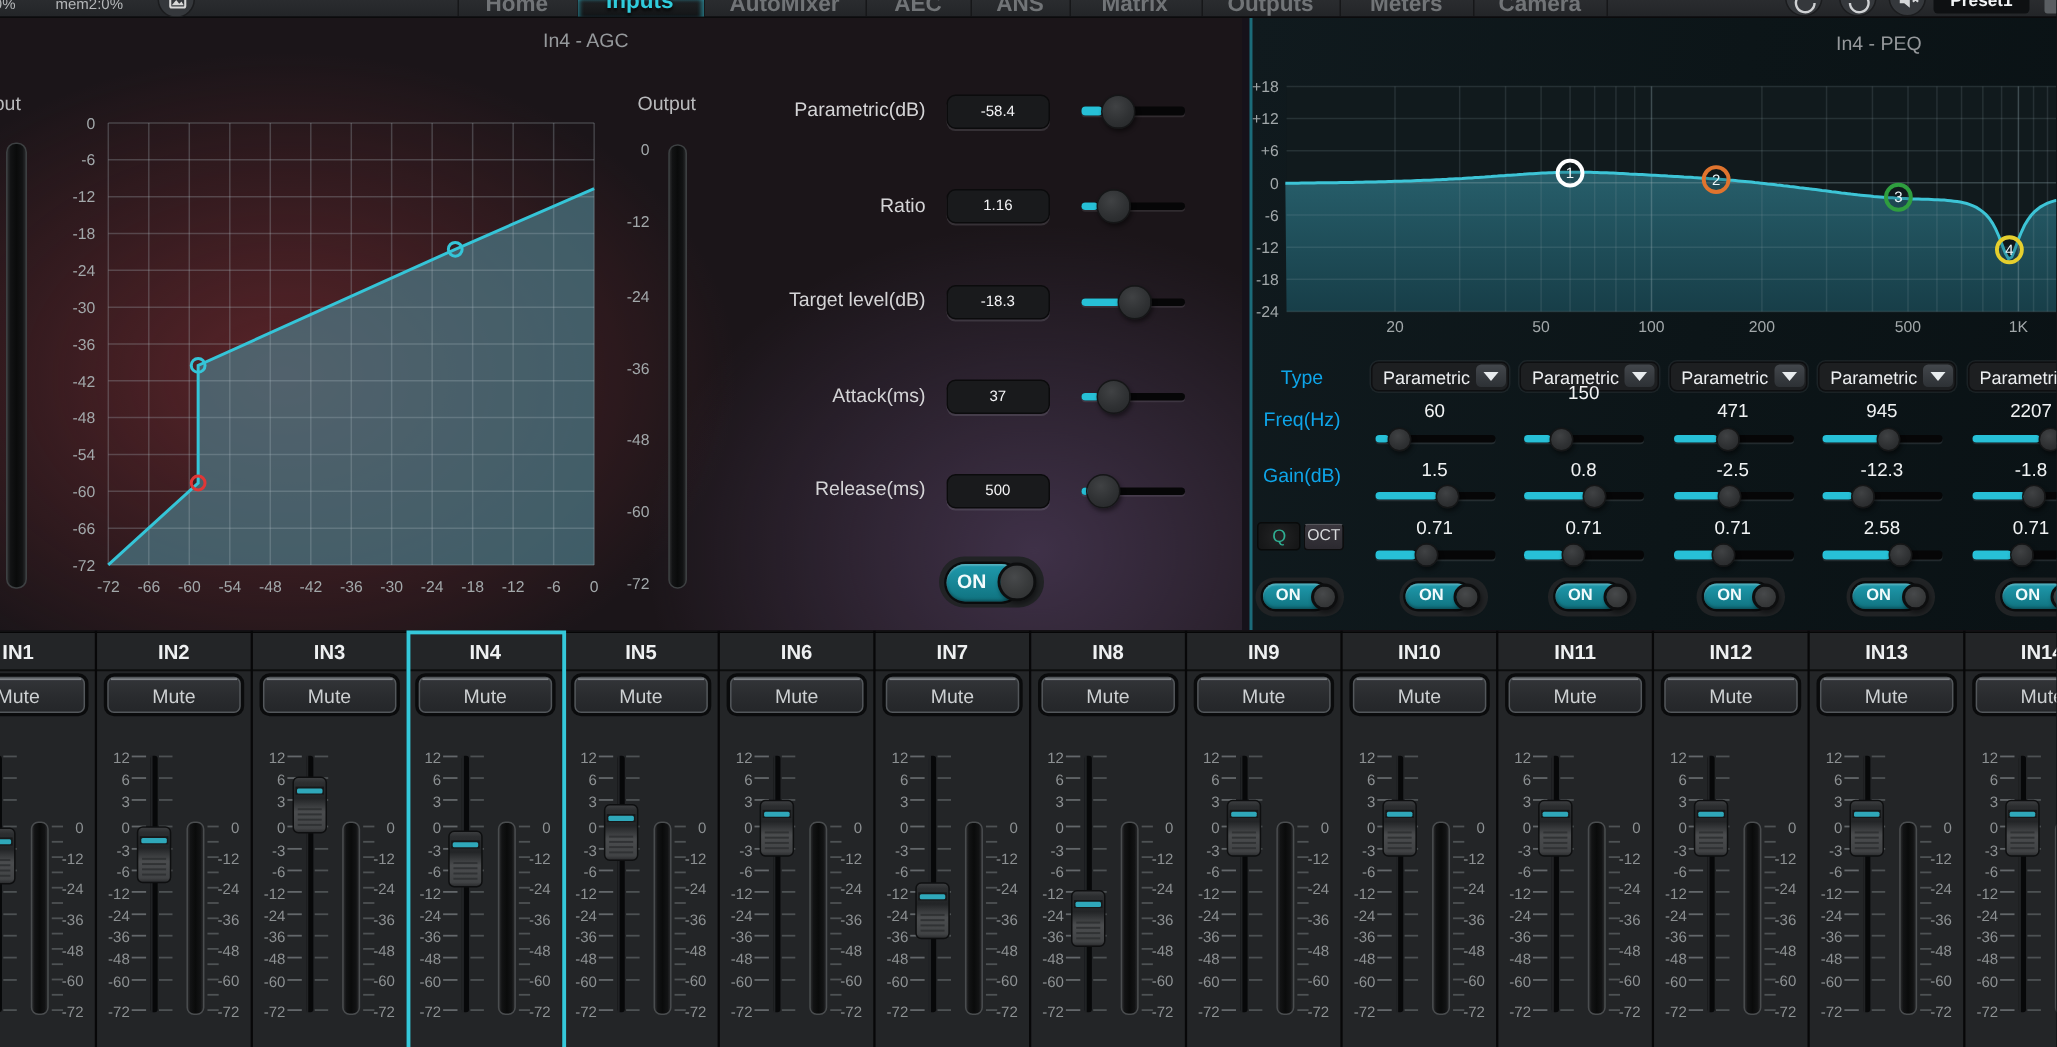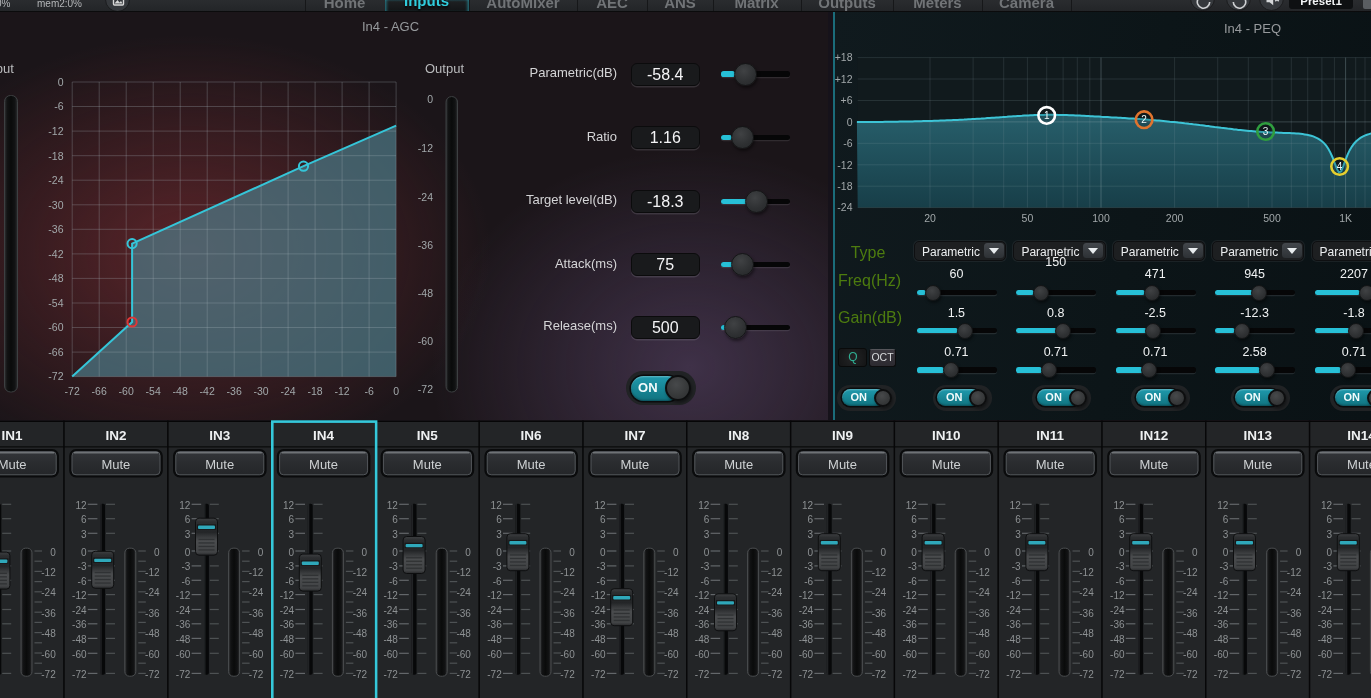--- a/index.html
+++ b/index.html
@@ -22,23 +22,23 @@
 .tab.act { color:#30ccdc; top:-8px; text-shadow:0 2px 2px rgba(0,0,0,0.7); }
 .cir { position:absolute; width:25px; height:25px; border-radius:50%; background:#35383c; border:1px solid #1b1c1e; }
 .pre { position:absolute; left:1289px; top:-5px; width:64px; height:14px; background:#0e1012; border-radius:3px; color:#f2f4f6; font-weight:bold; font-size:11.5px; text-align:center; }
 .prea { position:absolute; left:1362.5px; top:-4px; width:9px; height:13px; background:#5a5e62; border-radius:2px; }
 .ti { position:absolute; font-size:13px; color:#96999c; }
 .ax { font-size:10.5px; fill:#a2a8aa; }
 .sx { font-size:10px; fill:#8d9193; }
 .cn { font-size:13.5px; font-weight:bold; fill:#eef0f1; }
 .mu { font-size:13px; fill:#cdd0d2; }
 .lab { position:absolute; font-size:13px; color:#b9babc; }
-.lab2 { position:absolute; font-size:16px; color:#4d7c0f; }
+.lab2 { position:absolute; font-size:13px; color:#0ea5e9; }
 .al { position:absolute; left:400px; width:217px; text-align:right; font-size:13px; color:#d4d4d6; }
-.ab { position:absolute; left:630.5px; width:69.5px; height:23px; background:#191a1c; border:1.4px solid #0b0b0c; border-radius:6px; color:#f4f4f6; font-size:16px; text-align:center; line-height:21px; box-shadow:0 1.4px 0 rgba(150,150,158,0.22); }
+.ab { position:absolute; left:630.5px; width:69.5px; height:23px; background:#191a1c; border:1.4px solid #0b0b0c; border-radius:6px; color:#f4f4f6; font-size:10px; text-align:center; line-height:21px; box-shadow:0 1.4px 0 rgba(150,150,158,0.22); }
 .trk { position:absolute; height:5.2px; background:#060607; border-radius:2.6px; box-shadow:0 1.2px 0 rgba(190,190,200,0.13); }
 .tfl { position:absolute; height:5.2px; background:#27c0d7; border-radius:2.6px; }
 .kn { position:absolute; border-radius:50%; background:radial-gradient(circle at 42% 33%, #404244, #2f3133 55%, #242628); border:1.4px solid #151617; box-shadow:1px 2px 3px rgba(0,0,0,0.45); }
 .kn2 { }
 .pv { position:absolute; width:98px; text-align:center; font-size:12.5px; color:#f0f2f3; }
 .dd { position:absolute; background:#1d1f21; border:1.3px solid #0e0f11; border-radius:5px; color:#eceef0; font-size:12.5px; box-shadow:0 0 0 1px rgba(70,74,78,0.25); }
 .dd span { position:absolute; left:7px; top:2.8px; font-size:12px; }
 .dda { position:absolute; right:1.4px; top:1.4px; width:20px; height:15.2px; background:linear-gradient(#43474c,#2d3135); border-radius:3.5px; }
 .tri { margin:4.4px auto 0; width:0; height:0; border-left:5px solid transparent; border-right:5px solid transparent; border-top:6.4px solid #e8ecee; }
 .tgp { position:absolute; background:#212325; }
@@ -506,21 +506,21 @@
     <div class="ab" style="top:126.3px">1.16</div>
     <div class="trk" style="left:720.5px;top:135.2px;width:69px"></div>
     <div class="tfl" style="left:720.5px;top:135.2px;width:11.5px"></div>
     <div class="kn kn2" style="left:730.5px;top:126.3px;width:23px;height:23px"></div>
     <div class="al" style="top:192.3px">Target level(dB)</div>
     <div class="ab" style="top:189.8px">-18.3</div>
     <div class="trk" style="left:720.5px;top:198.7px;width:69px"></div>
     <div class="tfl" style="left:720.5px;top:198.7px;width:26.0px"></div>
     <div class="kn kn2" style="left:745.0px;top:189.8px;width:23px;height:23px"></div>
     <div class="al" style="top:255.5px">Attack(ms)</div>
-    <div class="ab" style="top:253.0px">75</div>
+    <div class="ab" style="top:253.0px">37</div>
     <div class="trk" style="left:720.5px;top:261.9px;width:69px"></div>
     <div class="tfl" style="left:720.5px;top:261.9px;width:12.0px"></div>
     <div class="kn kn2" style="left:731.0px;top:253.0px;width:23px;height:23px"></div>
     <div class="al" style="top:318.3px">Release(ms)</div>
     <div class="ab" style="top:315.8px">500</div>
     <div class="trk" style="left:720.5px;top:324.7px;width:69px"></div>
     <div class="tfl" style="left:720.5px;top:324.7px;width:5.0px"></div>
     <div class="kn kn2" style="left:724.0px;top:315.8px;width:23px;height:23px"></div>
     <div class="tgp" style="left:626.2px;top:371.2px;width:69.4px;height:33.8px;border-radius:16.9px"></div>
     <div class="tgl" style="left:630.8px;top:375.6px;width:49.6px;height:25px;border-radius:12.5px">

